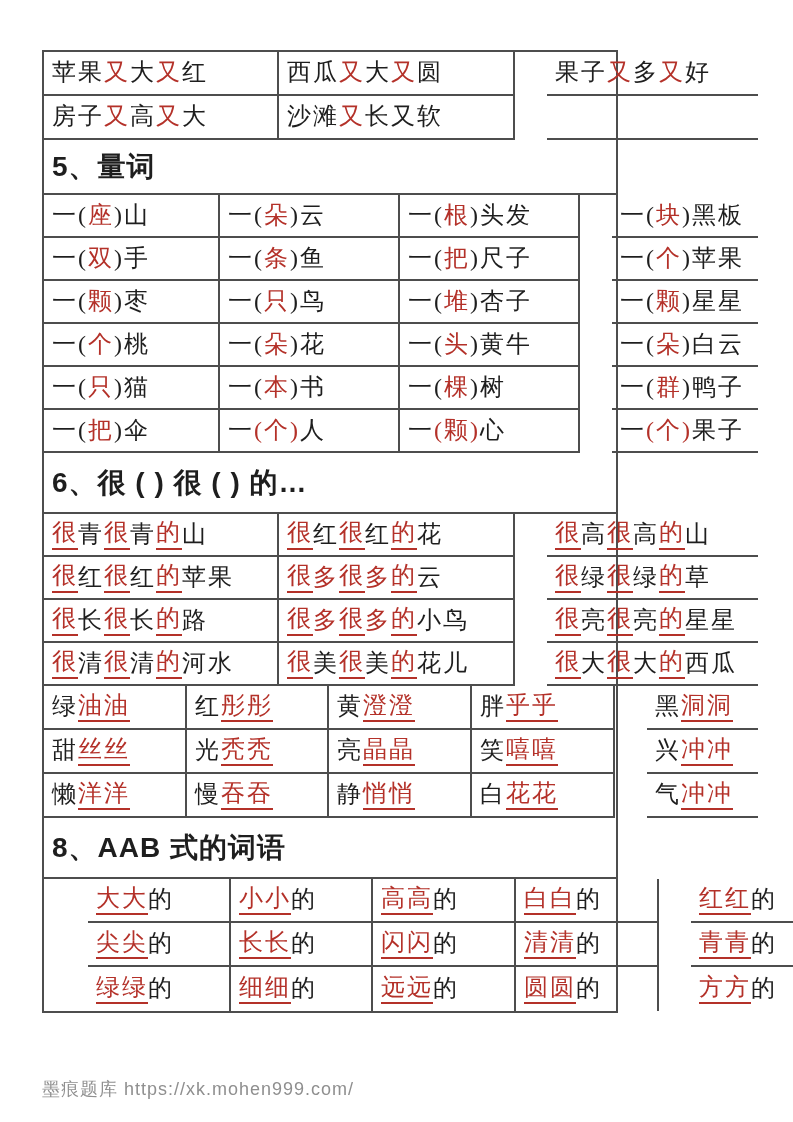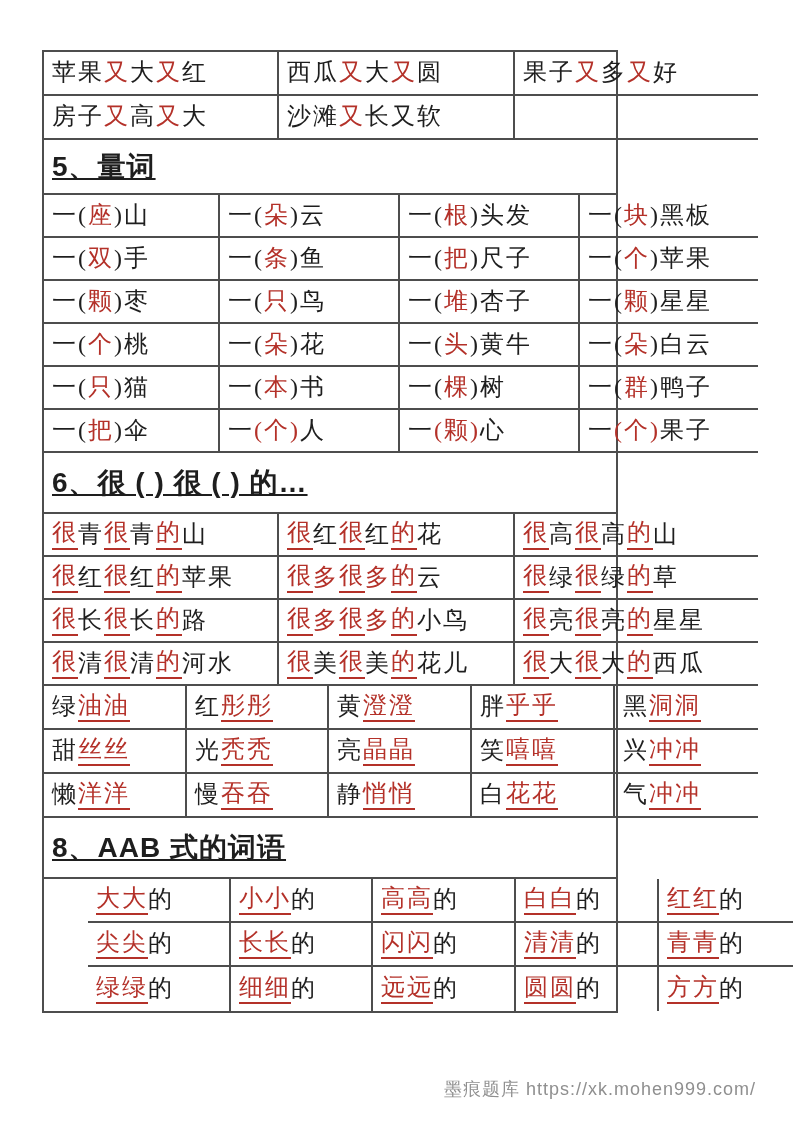--- a/index.html
+++ b/index.html
@@ -27,21 +27,21 @@
   .cell {
     display: flex; align-items: center;
     padding-left: 8px;
     font-size: 24px;
     letter-spacing: 2px;
     border-right: 2px solid var(--border);
     border-bottom: 2px solid var(--border);
     overflow: hidden;
     white-space: nowrap;
   }
-  .row .cell:last-child { border-right: none; }
+  .row .cell:last-child { border-right: none; margin-left: 32px; }
   .doc > .tbl:last-child .row:last-child .cell { border-bottom: none; }
 
   
   .t-you  .row { grid-template-columns: 235px 236px 243px; grid-auto-rows: 44px; }
   .t-lc   .row { grid-template-columns: 176px 180px 180px 178px; grid-auto-rows: 43px; }
   .t-hen  .row { grid-template-columns: 235px 236px 243px; grid-auto-rows: 43px; }
   .t-abb  .row { grid-template-columns: 143px 142px 143px 143px 143px; grid-auto-rows: 44px; }
   .t-aab  .row { grid-template-columns: 143px 142px 143px 143px 143px; grid-auto-rows: 44px; padding-left: 44px; }
 
   
@@ -54,30 +54,29 @@
   .heading {
     display: flex; align-items: center;
     padding-left: 8px;
     height: 61px;
     font-size: 28px;
     font-weight: bold;
     letter-spacing: 1px;
     border-bottom: 2px solid var(--border);
     font-family: "Liberation Sans", "DejaVu Sans", sans-serif;
     color: var(--ink);
-    text-decoration: underline;
   }
   .heading.h-first { height: 55px; }
 
   
   .footer {
     position: absolute;
     left: 42px; top: 1077px;
     width: 714px;
-    text-align: right;
+    text-align: left;
     font-size: 18px;
     letter-spacing: 1px;
     color: var(--footer);
     font-family: "Liberation Sans", "DejaVu Sans", sans-serif;
   }
 </style>
 </head>
 <body>
 
 <div class="doc">

